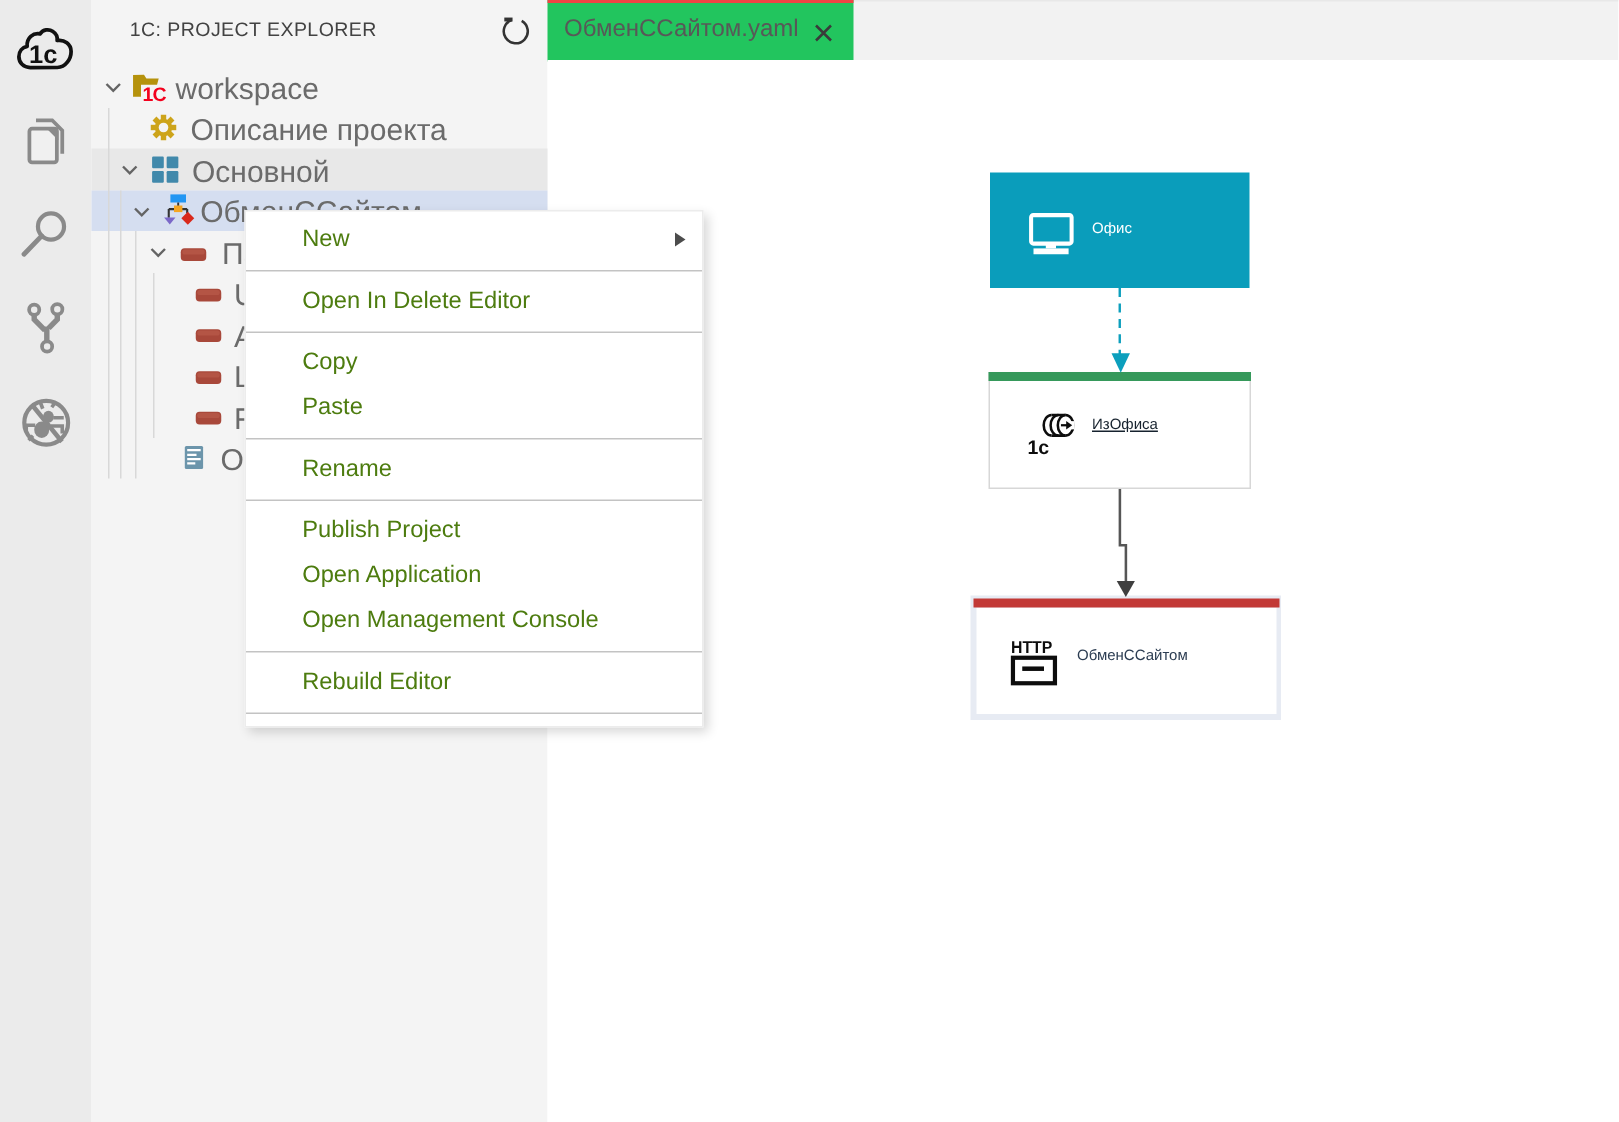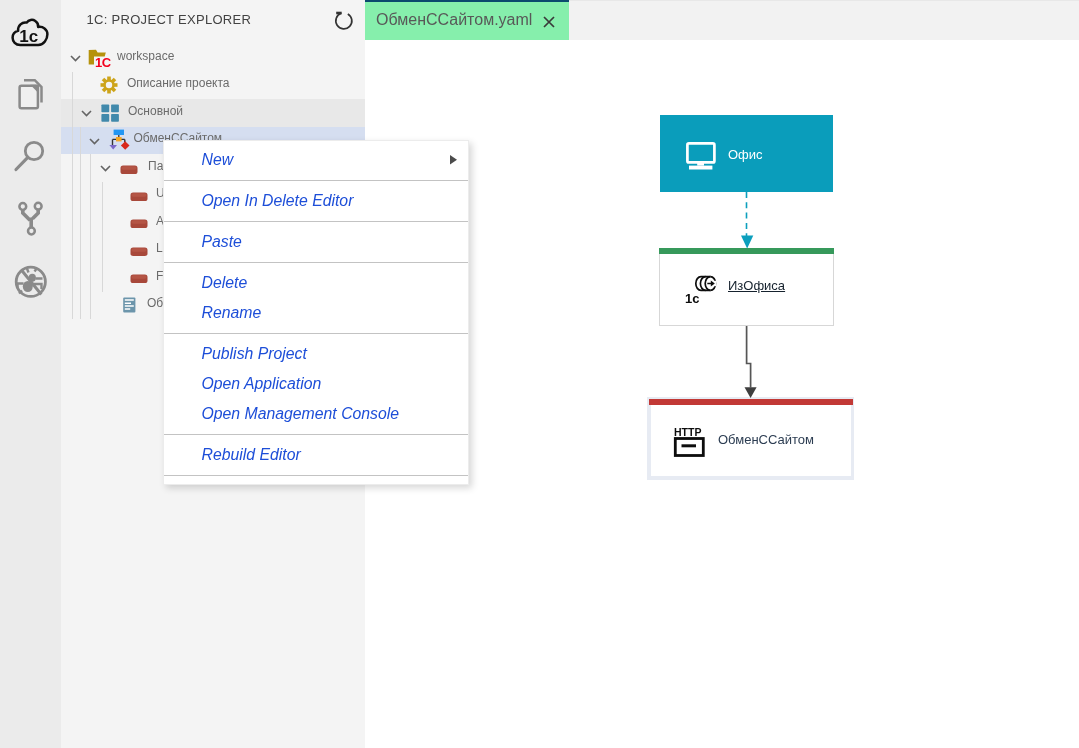--- a/index.html
+++ b/index.html
@@ -2,30 +2,30 @@
 <html><head>
 <meta charset="utf-8">
 <style>
 * { margin:0; padding:0; box-sizing:border-box; }
 html,body { width:1079px; height:748px; overflow:hidden; }
 body { font-family:"Liberation Sans", sans-serif; position:relative; background:#ffffff; }
 #activitybar { position:absolute; left:0; top:0; width:61px; height:748px; background:#ebebeb; }
 #sidebar { position:absolute; left:61px; top:0; width:304px; height:748px; background:#f4f4f4; }
 #sidetitle { position:absolute; left:86.5px; top:12px; font-size:13px; color:#424242; letter-spacing:0.3px; z-index:3;text-align:center; }
 .rowbg { position:absolute; left:61px; width:304px; height:27.5px; z-index:1; }
-.lbl { position:absolute; font-size:12px; color:#6b6b6b; white-space:nowrap; z-index:3; }
+.lbl { position:absolute; font-size:20px; color:#6b6b6b; white-space:nowrap; z-index:3; }
 .guide { position:absolute; width:1px; background:#d8d8d8; z-index:2; }
 #tabstrip { position:absolute; left:365px; top:0; width:714px; height:40px; background:#f2f2f2; border-top:1px solid #e8e8e8; }
-#tab { position:absolute; left:0; top:-1px; width:204px; height:41px; background:#86efac; border-top:2px solid #0c4a6e; }
+#tab { position:absolute; left:0; top:-1px; width:204px; height:41px; background:#22c55e; border-top:2px solid #ef4444; }
 #tabtext { position:absolute; left:11px; top:9px; font-size:16px; color:#585858; }
 #editor { position:absolute; left:365px; top:40px; width:714px; height:708px; background:#ffffff; }
 #menu { position:absolute; left:163px; top:140px; width:306px; background:#ffffff; border:1px solid #ececec; box-shadow:3px 3px 7px rgba(0,0,0,0.16); padding:3.5px 0; z-index:50; }
-.mi { height:30px; line-height:30px; padding-left:37.5px; font-size:15.8px; color:#1d4ed8; position:relative; white-space:nowrap;font-style:italic; }
+.mi { height:30px; line-height:30px; padding-left:37.5px; font-size:15.8px; color:#4d7c0f; position:relative; white-space:nowrap; }
 .msep { height:1px; background:#c3c3c3; margin:5px 0; }
-.node-label { position:absolute; font-size:13px; white-space:nowrap; z-index:6; }
+.node-label { position:absolute; font-size:10px; white-space:nowrap; z-index:6; }
 #ofis { position:absolute; left:660px; top:115px; width:173px; height:77px; background:#0a9dbb; z-index:5; }
 #izofisa { position:absolute; left:659px; top:248px; width:175px; height:78px; background:#ffffff; border:1px solid #d7d7d7; z-index:5; }
 #izbar { position:absolute; left:659px; top:248px; width:175px; height:6px; background:#36995b; z-index:6; }
 #halo { position:absolute; left:647px; top:397px; width:207px; height:83px; background:#e7ebf3; z-index:4; }
 #obmen { position:absolute; left:651px; top:405px; width:200px; height:71px; background:#ffffff; z-index:5; }
 #obbar { position:absolute; left:649px; top:399px; width:204px; height:6px; background:#c23936; z-index:6; }
 svg.abs { position:absolute; overflow:visible; z-index:7; }
 </style>
 </head>
 <body>
@@ -178,23 +178,23 @@
 <div class="lbl" style="left:156px; top:268.5px;">F</div>
 <div class="lbl" style="left:147px; top:296px;">Обмен</div>
 
 <div id="menu">
   <div class="mi">New<svg class="abs" width="7" height="10" style="left:286px; top:10px; z-index:51;">
         <path d="M0,0 L7,4.7 L0,9.4 Z" fill="#4c4c4c"></path>
       </svg></div>
   <div class="msep"></div>
   <div class="mi">Open In Delete Editor</div>
   <div class="msep"></div>
+  <div class="mi">Copy</div>
   <div class="mi">Paste</div>
   <div class="msep"></div>
-  <div class="mi">Delete</div>
   <div class="mi">Rename</div>
   <div class="msep"></div>
   <div class="mi">Publish Project</div>
   <div class="mi">Open Application</div>
   <div class="mi">Open Management Console</div>
   <div class="msep"></div>
   <div class="mi">Rebuild Editor</div>
   <div class="msep"></div>
 </div>
 

